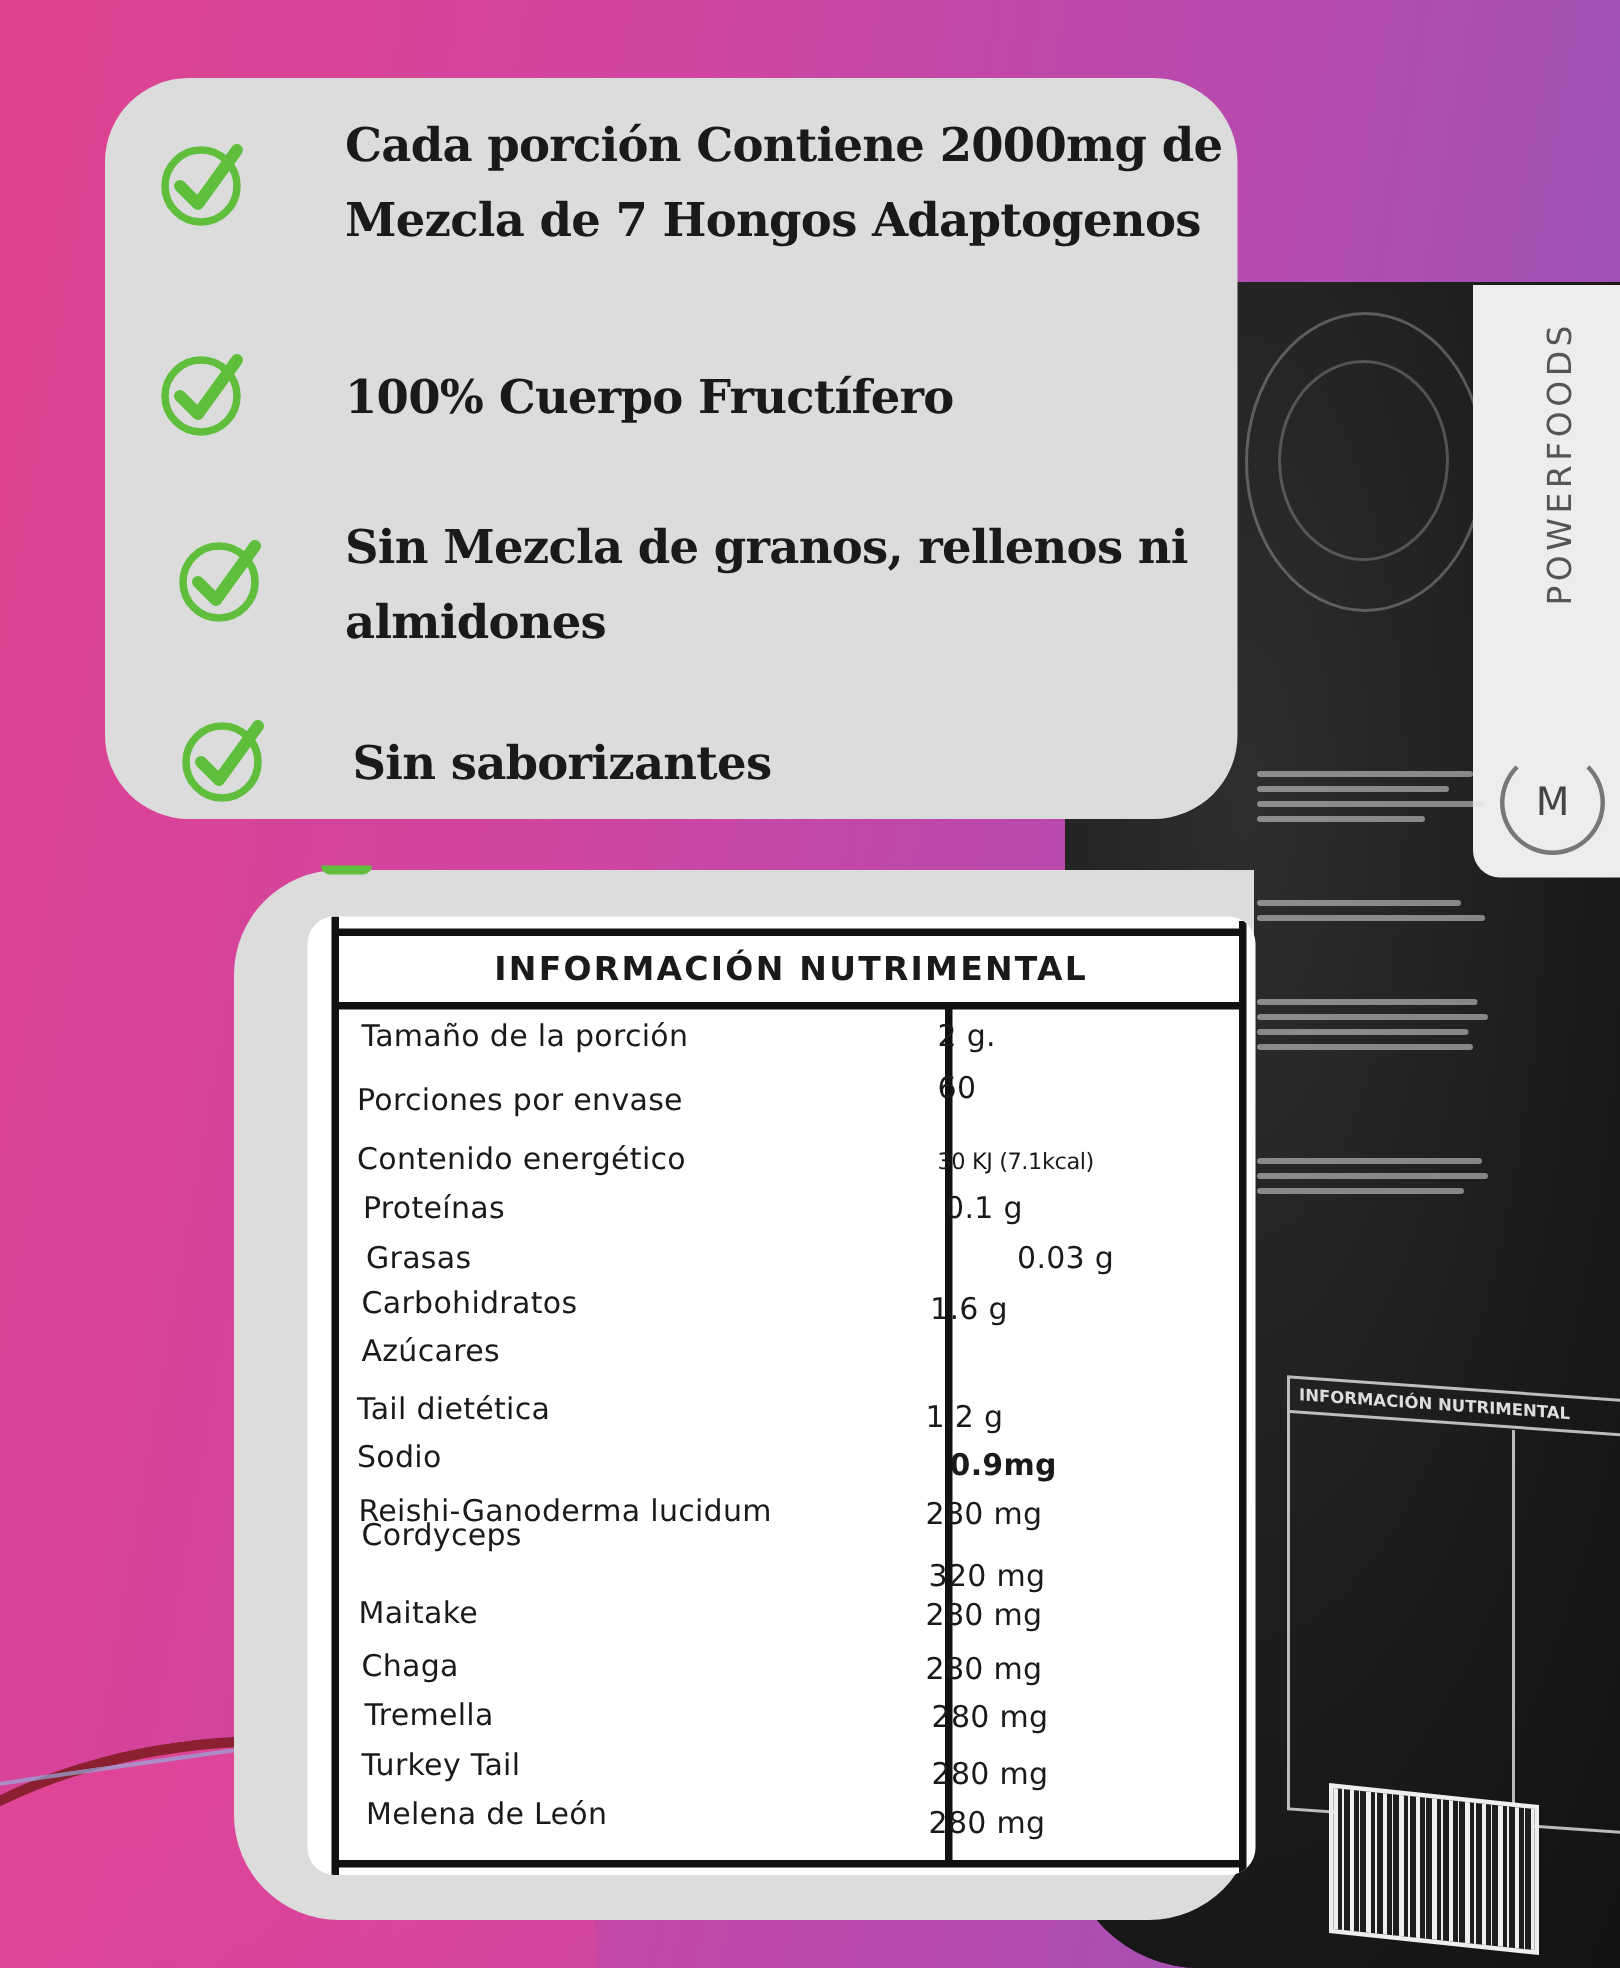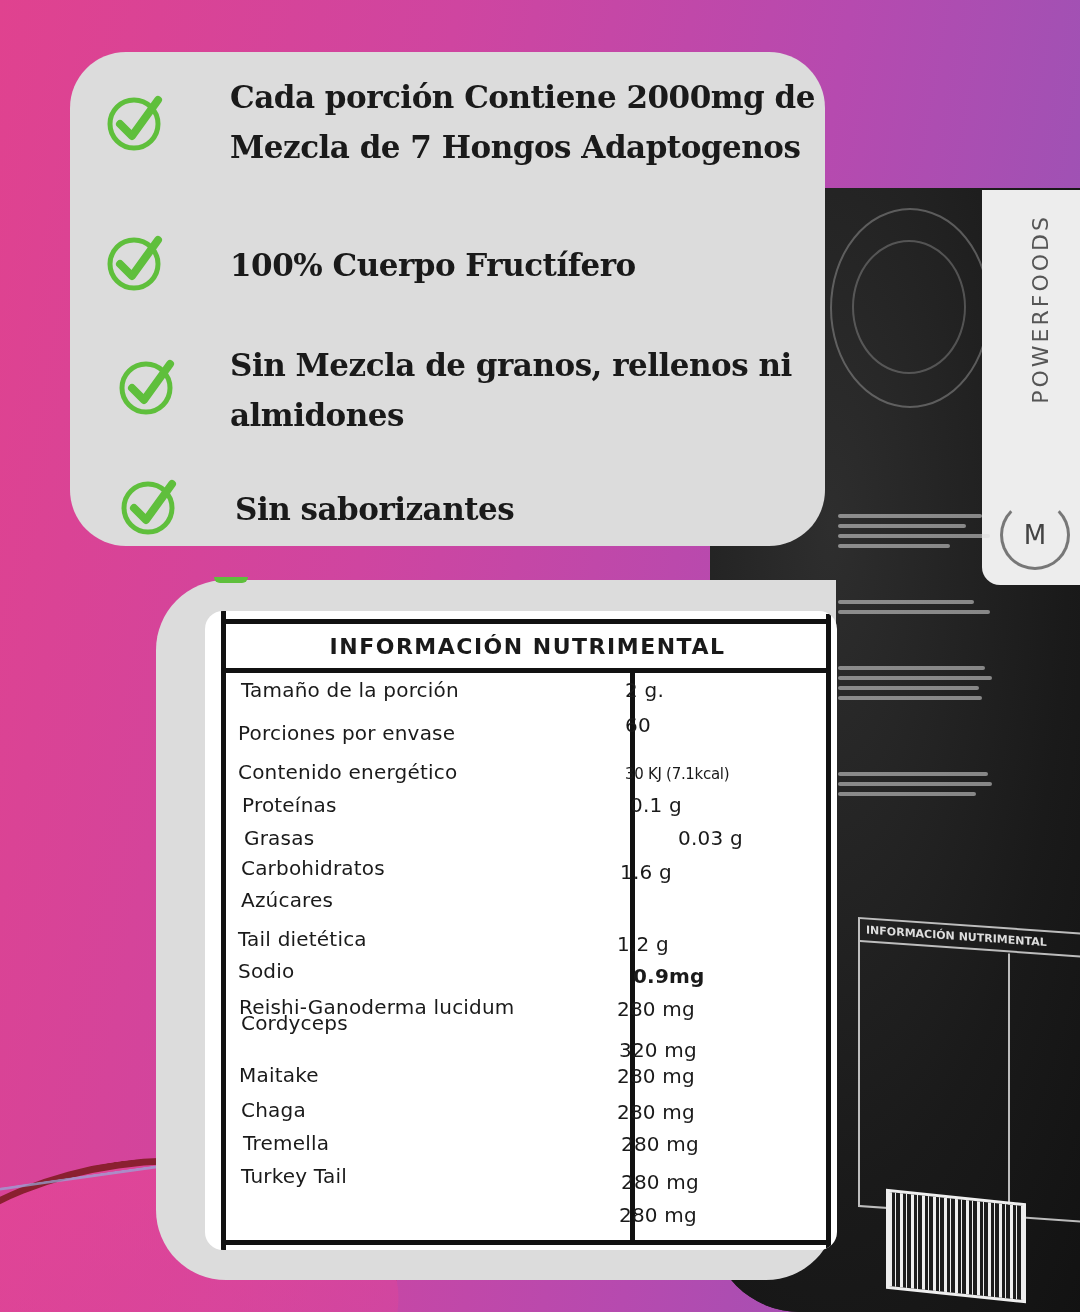--- a/index.html
+++ b/index.html
@@ -287,14 +287,15 @@
 
   <div class="nt-label" style="left:36px;top:484px;">Chaga</div>
   <div class="nt-value" style="left:412px;top:486px;">280 mg</div>
 
   <div class="nt-label" style="left:38px;top:517px;">Tremella</div>
   <div class="nt-value" style="left:416px;top:518px;">280 mg</div>
 
   <div class="nt-label" style="left:36px;top:550px;">Turkey Tail</div>
   <div class="nt-value" style="left:416px;top:556px;">280 mg</div>
 
+  <div class="nt-label" style="left:39px;top:583px;">Melena de León</div>
   <div class="nt-value" style="left:414px;top:589px;">280 mg</div>
 </div>
 
 </body></html>

